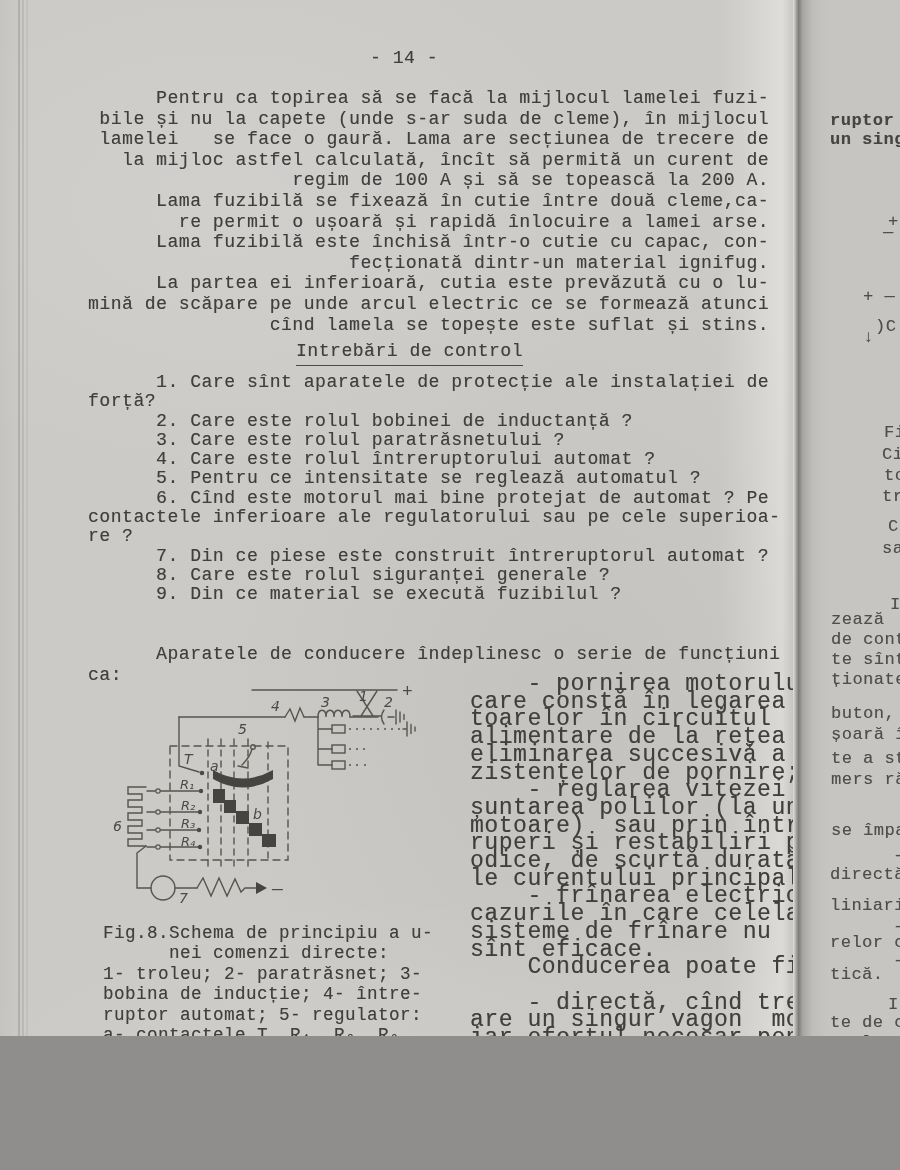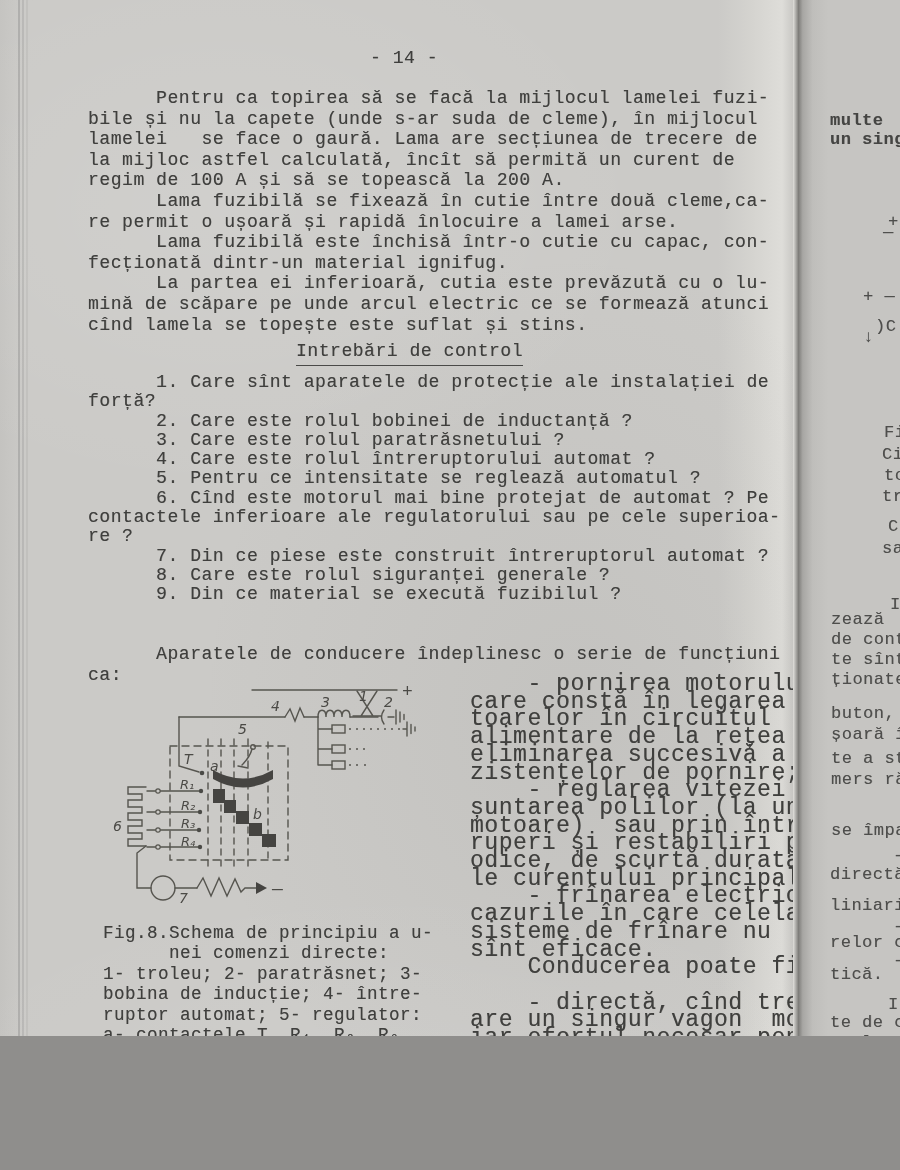--- a/index.html
+++ b/index.html
@@ -21,21 +21,21 @@
       background:linear-gradient(90deg,#a8a7a4,#bfbebb 10%,#c6c5c2 26%,#c6c5c2);}
   .below-band{position:absolute;left:0;top:1150px;width:900px;height:20px;background:#9c9b98;}
   .bottom-band{position:absolute;left:0;top:1146px;width:910px;height:11px;background:#1d1d1b;
       transform:rotate(-0.2deg);}
   .corner-light{position:absolute;left:0;top:1118px;width:70px;height:30px;
       background:radial-gradient(ellipse 60px 22px at 30% 60%, rgba(240,240,236,0.8), transparent 75%);}
 
   .tw{position:absolute;white-space:pre;color:#3f3f3d;font-size:18px;line-height:20.6px;
       letter-spacing:0.55px;text-shadow:0.3px 0.3px 0.6px rgba(58,58,56,0.45);}
   .pg-num-top{left:370px;top:48px;}
-  .para-intro{left:88px;top:88px;}
+  .para-intro{left:88px;top:88px;text-align:right;}
   .heading-q{left:296px;top:341px;border-bottom:1.6px solid #4a4a48;padding-bottom:3px;}
   .questions{left:88px;top:373px;line-height:19.3px;}
   .subheading{left:154px;top:609px;}
   .subheading .u2{text-decoration:underline;text-underline-offset:3.5px;
       text-decoration-thickness:1.4px;border-bottom:1.4px solid #4a4a48;padding-bottom:4px;}
   .intro-c{left:88px;top:644px;line-height:21px;}
   .right-col{left:470px;top:676px;font-size:23px;line-height:17.7px;}
   .caption{left:103px;top:923px;font-size:17.5px;line-height:20.4px;letter-spacing:0.5px;}
   .closing{left:88px;top:1081px;line-height:21.5px;}
   .pg-num-bottom{left:653px;top:1097px;font-size:19px;letter-spacing:1.2px;}
@@ -125,21 +125,21 @@
 R₄; b- segmenții; 6-rezisten-
 ță; 7- motorul de tracțiune.</div>
 
 
     <div class="tw pg-num-bottom">80/135</div>
   </div>
 
   <div class="crease"></div>
   <div class="page-right"></div>
   <div id="adjacent-fragments">
-      <div class="frag b" style="left: 830px; top: 112px;">multe</div>
+      <div class="frag b" style="left: 830px; top: 112px;">ruptor</div>
       <div class="frag b" style="left: 830px; top: 131px;">un sing</div>
       <div class="frag" style="left: 888px; top: 213px;">+</div>
       <div class="frag" style="left: 883px; top: 224px;">—</div>
       <div class="frag" style="left: 863px; top: 288px;">+ —</div>
       <div class="frag" style="left: 875px; top: 318px;">)C</div>
       <div class="frag" style="left: 863px; top: 329px;">↓</div>
       <div class="frag" style="left: 884px; top: 424px;">Fi</div>
       <div class="frag" style="left: 882px; top: 446px;">Ci</div>
       <div class="frag" style="left: 884px; top: 467px;">to</div>
       <div class="frag" style="left: 882px; top: 488px;">tr</div>

